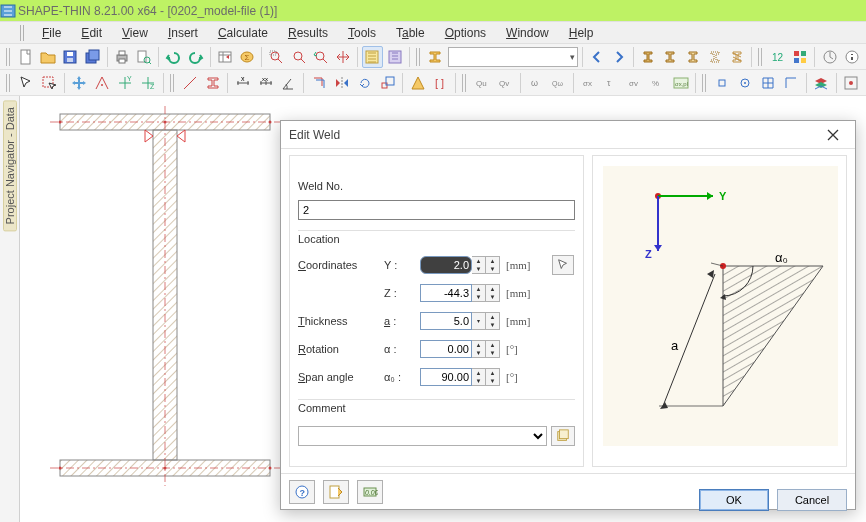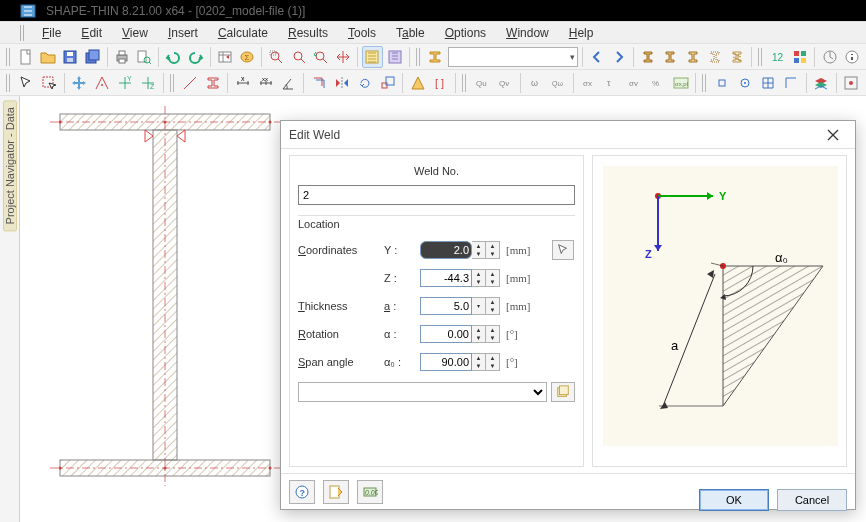--- a/index.html
+++ b/index.html
@@ -1,20 +1,20 @@
 <!DOCTYPE html>
 <html><head>
 <meta charset="utf-8">
 <style>
   * { box-sizing: border-box; }
   html, body { margin: 0; padding: 0; font-family: "Segoe UI", Tahoma, sans-serif; font-size: 11px; color: #333; }
   body { width: 866px; height: 522px; background: #fff; overflow: hidden; position: relative; }
 
   
-  .titlebar { height: 22px; background: #000000; border-bottom: 1px solid #e0e0e0; display: flex; align-items: center; padding: 0 20px; gap: 10px; }
+  .titlebar { height: 22px; background: #bef264; border-bottom: 1px solid #e0e0e0; display: flex; align-items: center; padding: 0 0; gap: 2px; }
   .titlebar .app-icon { width: 16px; height: 16px; }
   .titlebar .title { font-size: 12px; color: #6b6b6b; }
 
   
   .menubar { height: 22px; display: flex; align-items: center; padding: 0 20px; gap: 0; background: #f0f0f0; border-bottom: 1px solid #e0e0e0; }
   .menubar .grip { width: 6px; height: 16px; margin-right: 6px; background: repeating-linear-gradient(to right, #b0b0b0 0 1px, transparent 1px 3px); }
   .menubar .menu-item { padding: 2px 10px; font-size: 12px; color: #333; cursor: default; }
   .menubar .menu-item .ul { text-decoration: underline; }
 
   
@@ -47,21 +47,21 @@
     border: 1px solid #a0a0a0;
     box-shadow: 0 4px 16px rgba(0,0,0,.25);
     display: flex; flex-direction: column;
   }
   .dlg-titlebar { height: 28px; display: flex; align-items: center; justify-content: space-between; padding: 0 8px; border-bottom: 1px solid #e0e0e0; font-size: 12px; color: #444; }
   .dlg-titlebar .close { width: 28px; height: 20px; display: flex; align-items: center; justify-content: center; cursor: default; }
   .dlg-body { flex: 1; display: flex; gap: 8px; padding: 6px 8px; }
   .dlg-left { flex: 1; border: 1px solid #e0e0e0; padding: 6px 8px; display: flex; flex-direction: column; gap: 4px; }
   .dlg-right { width: 255px; border: 1px solid #e0e0e0; padding: 10px; display: flex; flex-direction: column; }
   .group-hd { font-size: 11px; color: #333; padding: 2px 0 4px; border-top: 1px solid #e0e0e0; margin-top: 6px; }
-  .group-hd:first-child { border-top: none; margin-top: 1px; text-align: center; }
+  .group-hd:first-child { border-top: none; margin-top: 16px; }
   .row { display: flex; align-items: center; gap: 6px; height: 24px; }
   .row .lab { width: 80px; }
   .row .sym { width: 30px; text-align: left; }
   .row .spin { display: flex; align-items: center; }
   .row .spin input { width: 52px; height: 18px; border: 1px solid #7a9ac0; text-align: right; padding: 0 2px; font-size: 11px; font-family: inherit; }
   .row .spin input.highlight { background: #404040; color: #fff; border-radius: 6px; }
   .row .spin .ud { width: 14px; height: 18px; border: 1px solid #b0b0b0; border-left: none; display: flex; flex-direction: column; font-size: 6px; line-height: 1; }
   .row .spin .ud div { flex: 1; display:flex; align-items:center; justify-content:center; background:#f4f4f4; }
   .row .unit { width: 34px; color: #555; font-family: Liberation Serif, serif; }
   .row .extra-btn { width: 22px; height: 20px; border: 1px solid #b0b0b0; background: #f4f4f4; display: flex; align-items: center; justify-content: center; margin-left: 6px; }
@@ -620,20 +620,21 @@
               <div>▼</div>
             </span>
           <span class="ud">
               <div>▲</div>
               <div>▼</div>
             </span>
         </span>
         <span class="unit">[°]</span>
       </div>
 
+      <div class="group-hd">Comment</div>
       <div class="comment-row">
         <select></select>
         <span class="lib-btn">
           <svg width="14" height="14" viewBox="0 0 16 16">
               <rect x="2" y="3" width="10" height="10" fill="#f0e8c0" stroke="#c0a040"></rect>
               <rect x="4" y="1" width="10" height="10" fill="#f8f0d0" stroke="#c0a040"></rect>
             </svg>
         </span>
       </div>
     </div>

